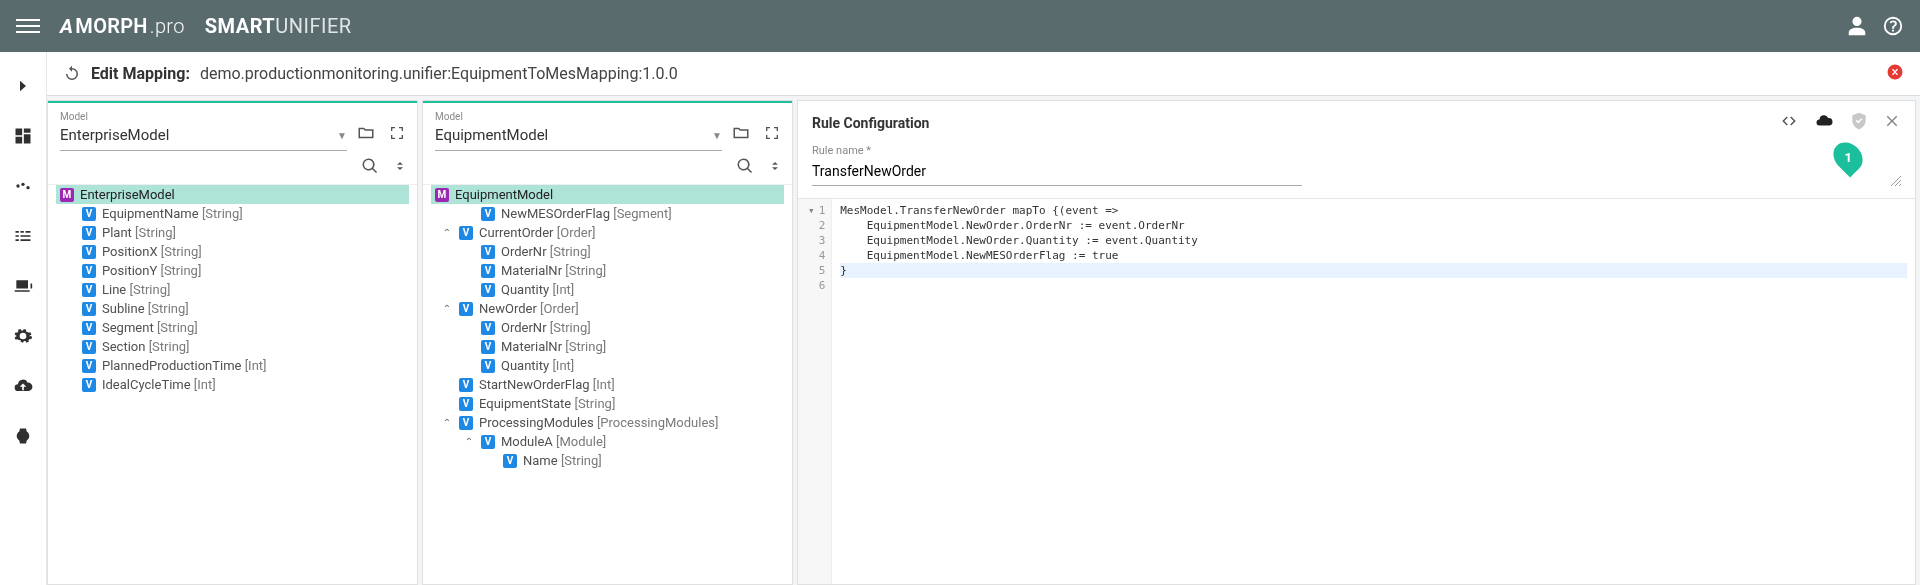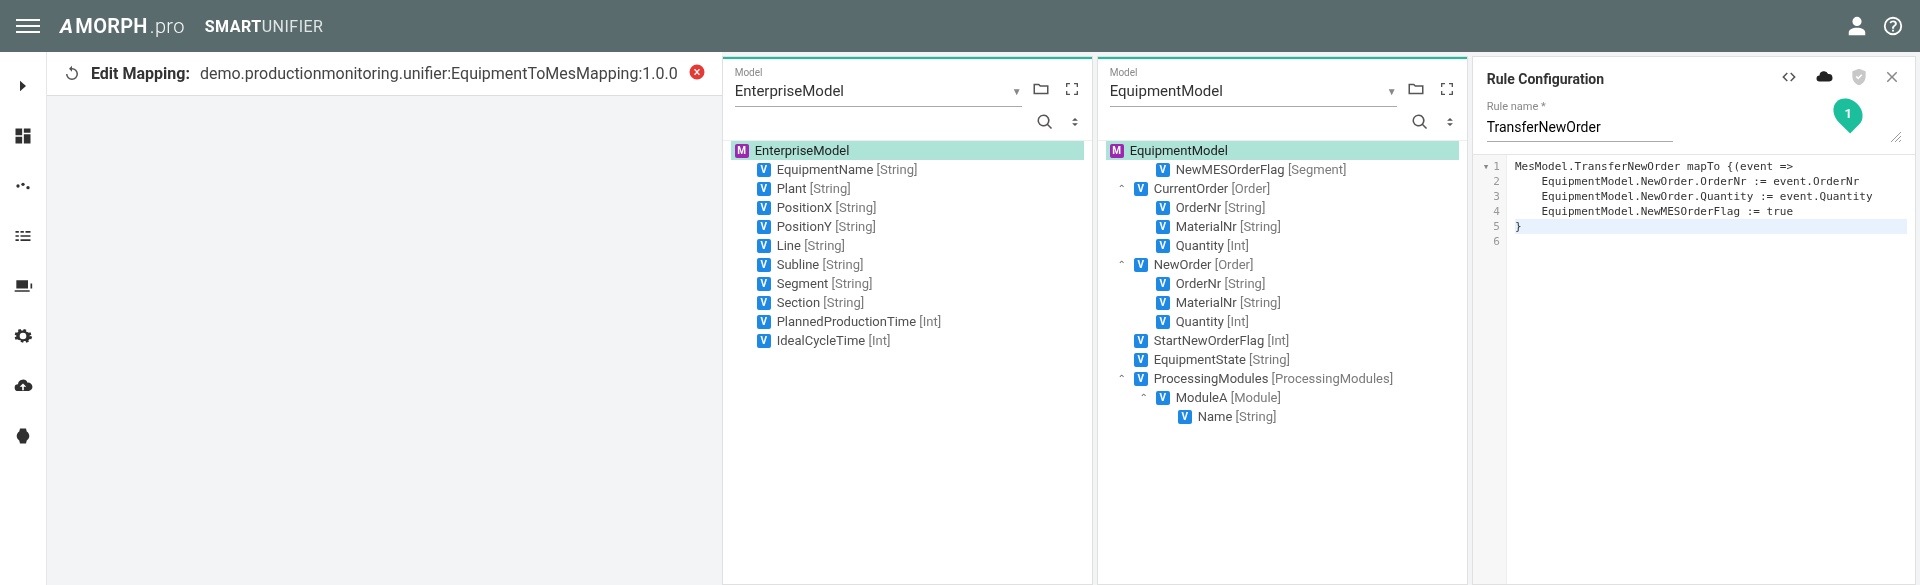--- a/index.html
+++ b/index.html
@@ -4,32 +4,32 @@
 <style>
   * { box-sizing: border-box; margin: 0; padding: 0; }
   body { font-family: -apple-system, BlinkMacSystemFont, "Segoe UI", Roboto, Helvetica, Arial, sans-serif; font-size: 13px; color: #333; overflow: hidden; }
   
   .topbar { height: 52px; background: #5a6b6e; display: flex; align-items: center; padding: 0 16px; color: #fff; }
   .topbar .hamburger { width: 24px; height: 24px; display: flex; flex-direction: column; justify-content: center; gap: 4px; cursor: pointer; margin-right: 20px; }
   .topbar .hamburger span { display: block; height: 2px; background: #fff; }
   .brand { font-size: 20px; display: flex; align-items: baseline; gap: 2px; margin-right: 20px; font-weight: 600; letter-spacing: 0.3px; }
   .brand .i { font-style: italic; font-weight: 700; }
   .brand .light { font-weight: 300; opacity: 0.95; }
-  .product { font-size: 16px; font-weight: 400; letter-spacing: 0.5px; color: #e0e5e6; }
+  .product { font-size: 20px; font-weight: 400; letter-spacing: 0.5px; color: #e0e5e6; }
   .product strong { font-weight: 700; color: #fff; }
   .topbar-actions { margin-left: auto; display: flex; gap: 14px; align-items: center; }
   .topbar-actions .ticon { width: 22px; height: 22px; fill: #fff; cursor: pointer; }
 
   .main { display: flex; height: 533px; }
   .siderail { width: 47px; background: #fff; border-right: 1px solid #e6e6e6; display: flex; flex-direction: column; align-items: center; padding-top: 22px; gap: 26px; }
   .siderail .ritem { width: 24px; height: 24px; display: flex; align-items: center; justify-content: center; cursor: pointer; color: #303030; }
   .siderail .ritem.selected { position: relative; }
   .siderail .ritem.selected::after { content: ''; position: absolute; left: -11px; top: -10px; width: 46px; height: 44px; background: #f0f0f0; z-index: -1; }
 
-  .content { flex: 1; display: flex; background: #f3f4f5; }
+  .content { flex: 1; display: flex; flex-direction: column; background: #f3f4f5; }
   .breadcrumb { height: 44px; background: #fff; display: flex; align-items: center; padding: 0 16px; border-bottom: 1px solid #ddd; gap: 10px; }
   .breadcrumb .bc-title { font-size: 16px; font-weight: 700; color: #333; }
   .breadcrumb .bc-path { font-size: 16px; color: #444; }
   .bc-close { margin-left: auto; color: #e53935; font-size: 18px; cursor: pointer; }
 
   .panels { flex: 1; display: flex; gap: 4px; padding: 4px 4px 0 0; overflow: hidden; }
   .panel { background: #fff; display: flex; flex-direction: column; border: 1px solid #e0e0e0; }
   .panel.model { flex: 0 0 371px; }
   .panel.rule { flex: 1; }
 

